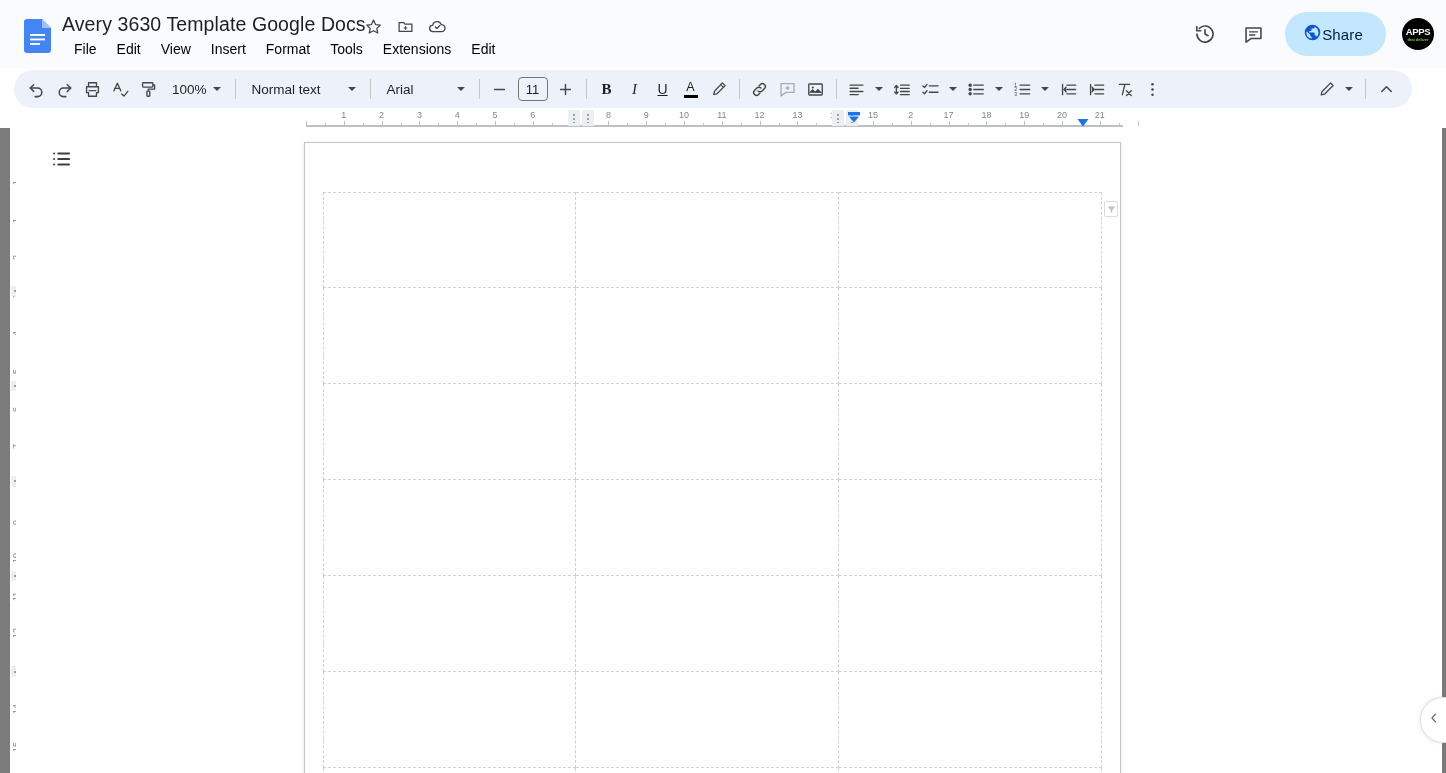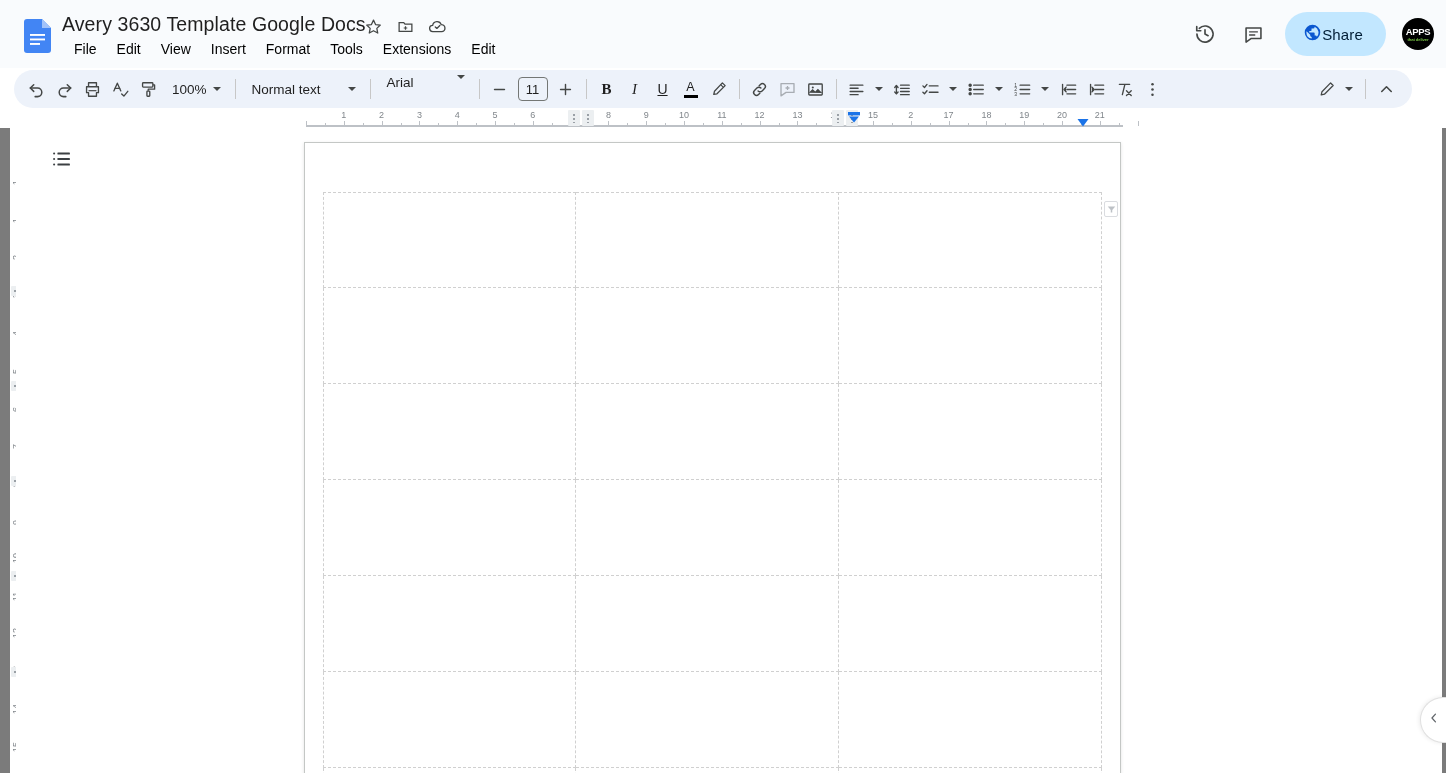--- a/index.html
+++ b/index.html
@@ -98,21 +98,21 @@
     cursor: pointer; margin-left: 2px;
   }
   .tb-zoom-label { font-size: 13.5px; color: #1f1f1f; }
   .tb-style {
     display: flex; align-items: center; justify-content: space-between;
     height: 28px; width: 122px; padding: 0 4px 0 10px;
     border-radius: 4px; cursor: pointer;
   }
   .tb-style-label { font-size: 13.5px; color: #1f1f1f; }
   .tb-font {
-    display: flex; align-items: flex-start; justify-content: space-between;
+    display: flex; align-items: center; justify-content: space-between;
     height: 28px; width: 96px; padding: 0 4px 0 10px;
     border-radius: 4px; cursor: pointer;
   }
   .tb-font-label { font-size: 13.5px; color: #1f1f1f; }
   .fontsize-group {
     display: flex; align-items: center; gap: 2px; flex: 0 0 auto;
   }
   .fs-box {
     width: 30px; height: 24px; border: 1px solid #747775;
     border-radius: 4px; background: #edf2fa;

